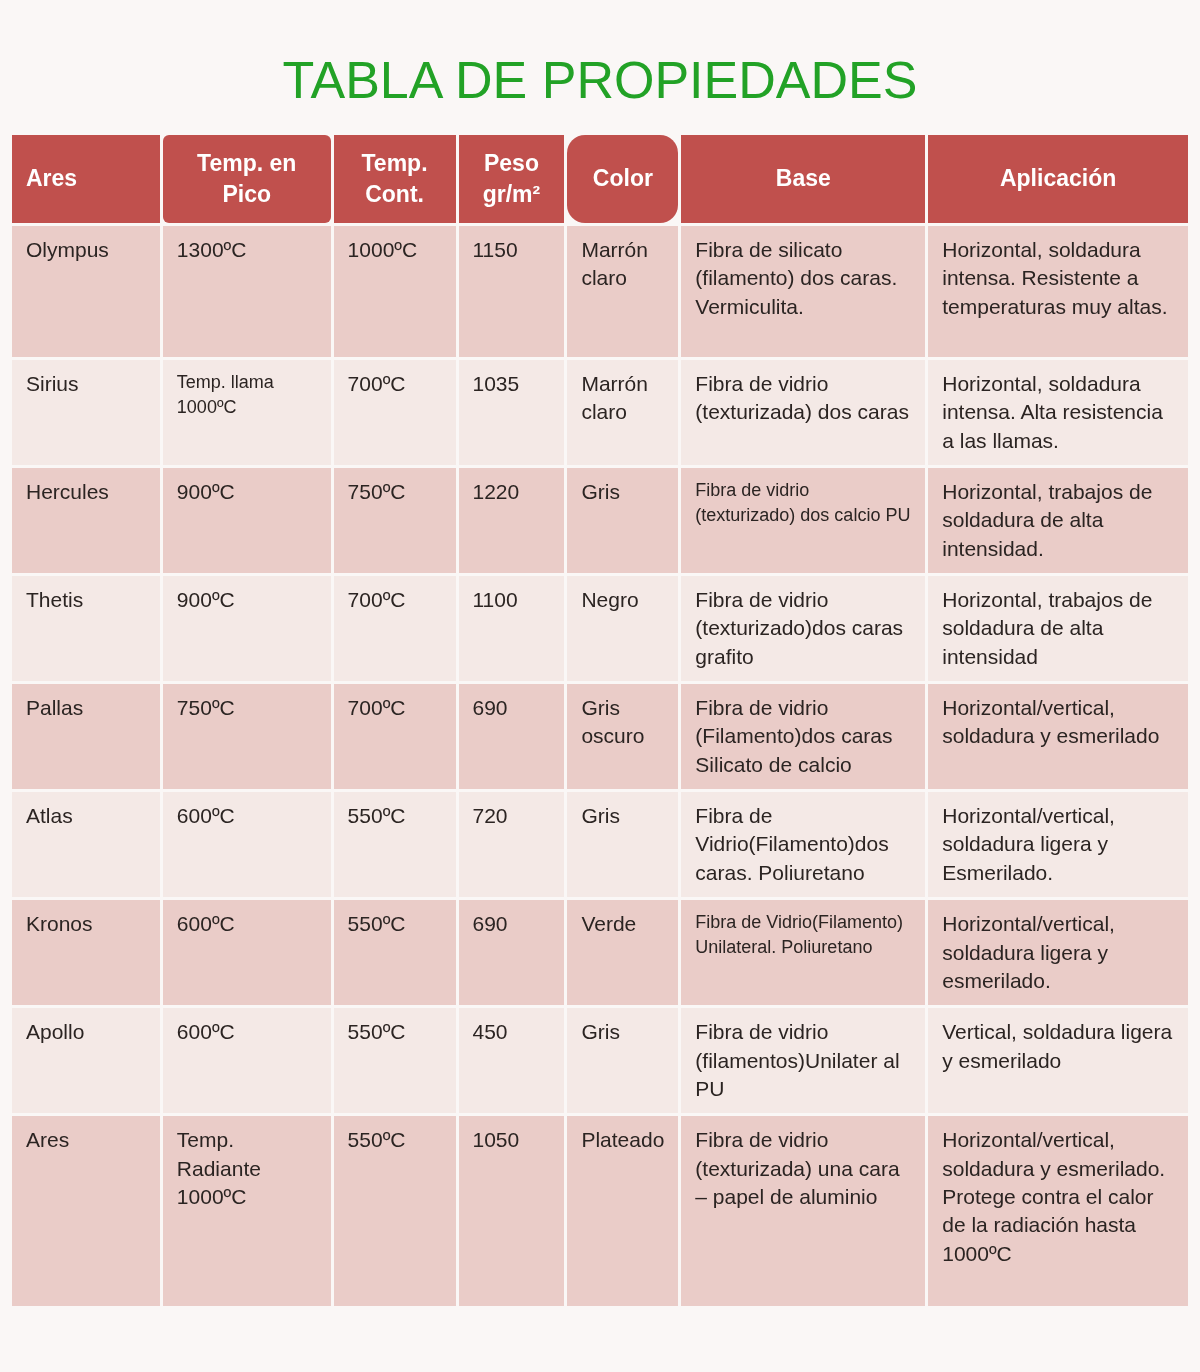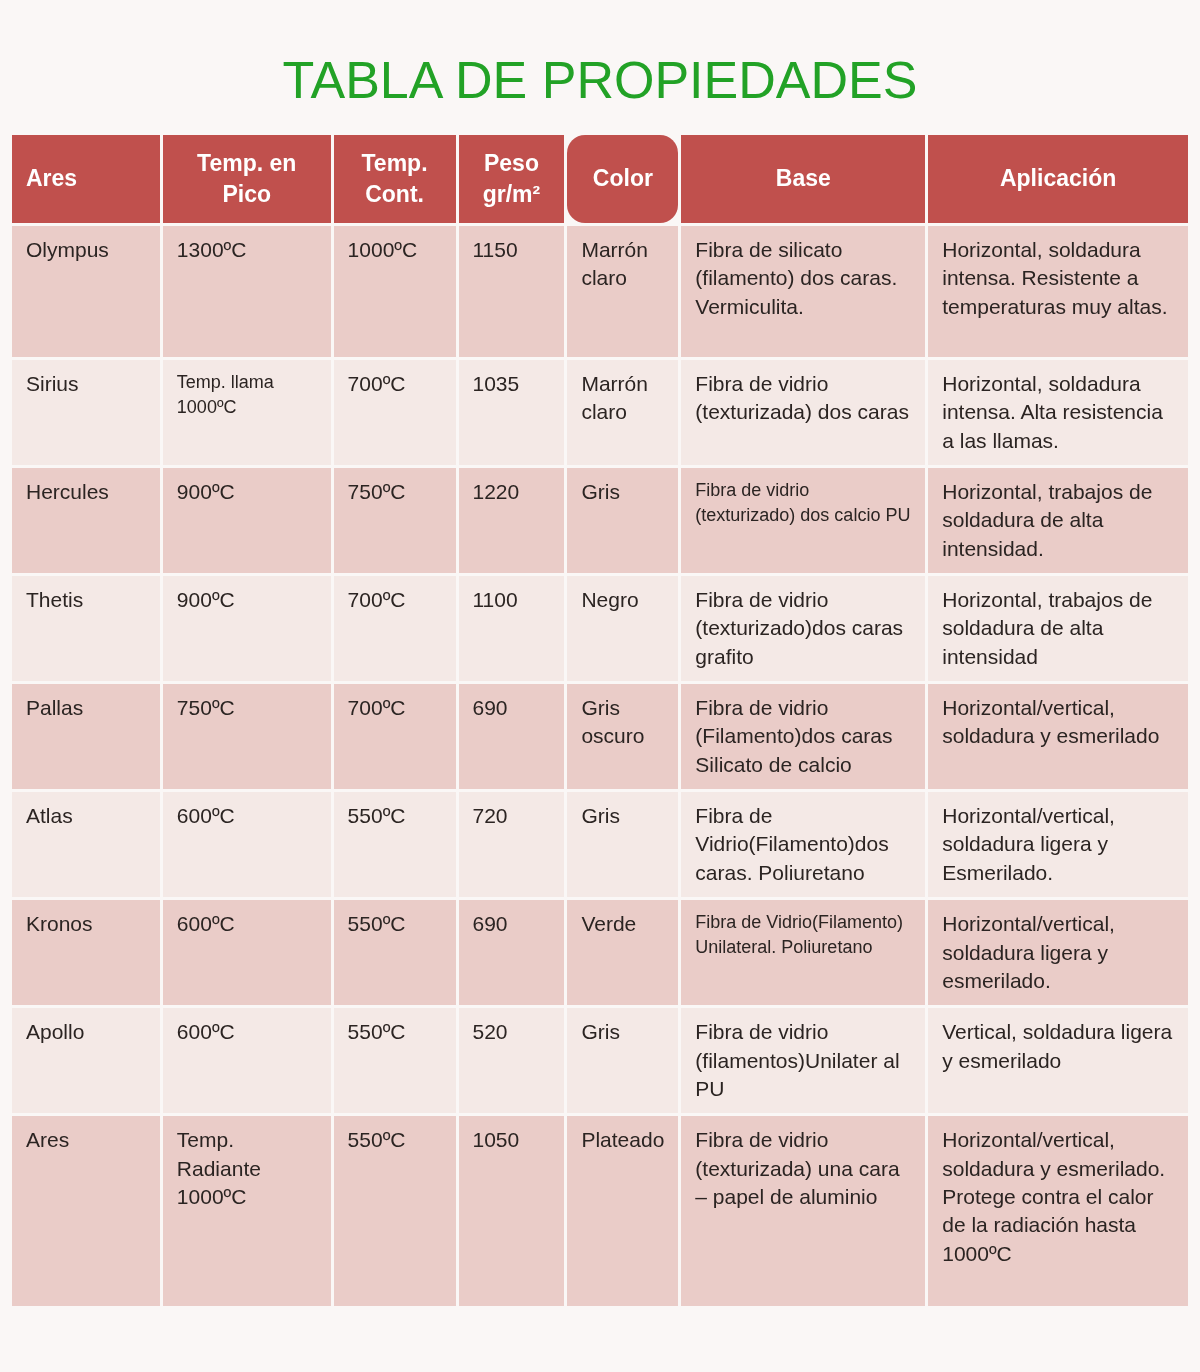--- a/index.html
+++ b/index.html
@@ -71,21 +71,21 @@
 </style>
 </head>
 <body>
 
 <div class="page">
   <div class="title">TABLA DE PROPIEDADES</div>
   <table class="props">
     <thead>
       <tr id="head-row">
           <th style="text-align: left;">Ares</th>
-          <th style="text-align: center;">Temp. en Pico</th>
+          <th style="text-align: center; border-radius: 6px;">Temp. en Pico</th>
           <th style="text-align: center;">Temp. Cont.</th>
           <th style="text-align: center; margin-top: 26px;">Peso gr/m²</th>
           <th style=" border-radius: 18px;">Color</th>
           <th style="text-align: center;">Base</th>
           <th style="text-align: center; margin-left: 36px;">Aplicación</th>
         </tr>
     </thead>
     <tbody id="table-body">
         <tr class="band-dark">
           <td>Olympus</td>
@@ -147,21 +147,21 @@
           <td>550ºC</td>
           <td>690</td>
           <td>Verde</td>
           <td class="small">Fibra de Vidrio(Filamento) Unilateral. Poliuretano</td>
           <td>Horizontal/vertical, soldadura ligera y esmerilado.</td>
         </tr>
         <tr class="band-light">
           <td>Apollo</td>
           <td>600ºC</td>
           <td>550ºC</td>
-          <td>520</td>
+          <td>450</td>
           <td>Gris</td>
           <td>Fibra de vidrio (filamentos)Unilater al PU</td>
           <td>Vertical, soldadura ligera y esmerilado</td>
         </tr>
         <tr class="band-dark">
           <td>Ares</td>
           <td>Temp. Radiante 1000ºC</td>
           <td>550ºC</td>
           <td>1050</td>
           <td>Plateado</td>

